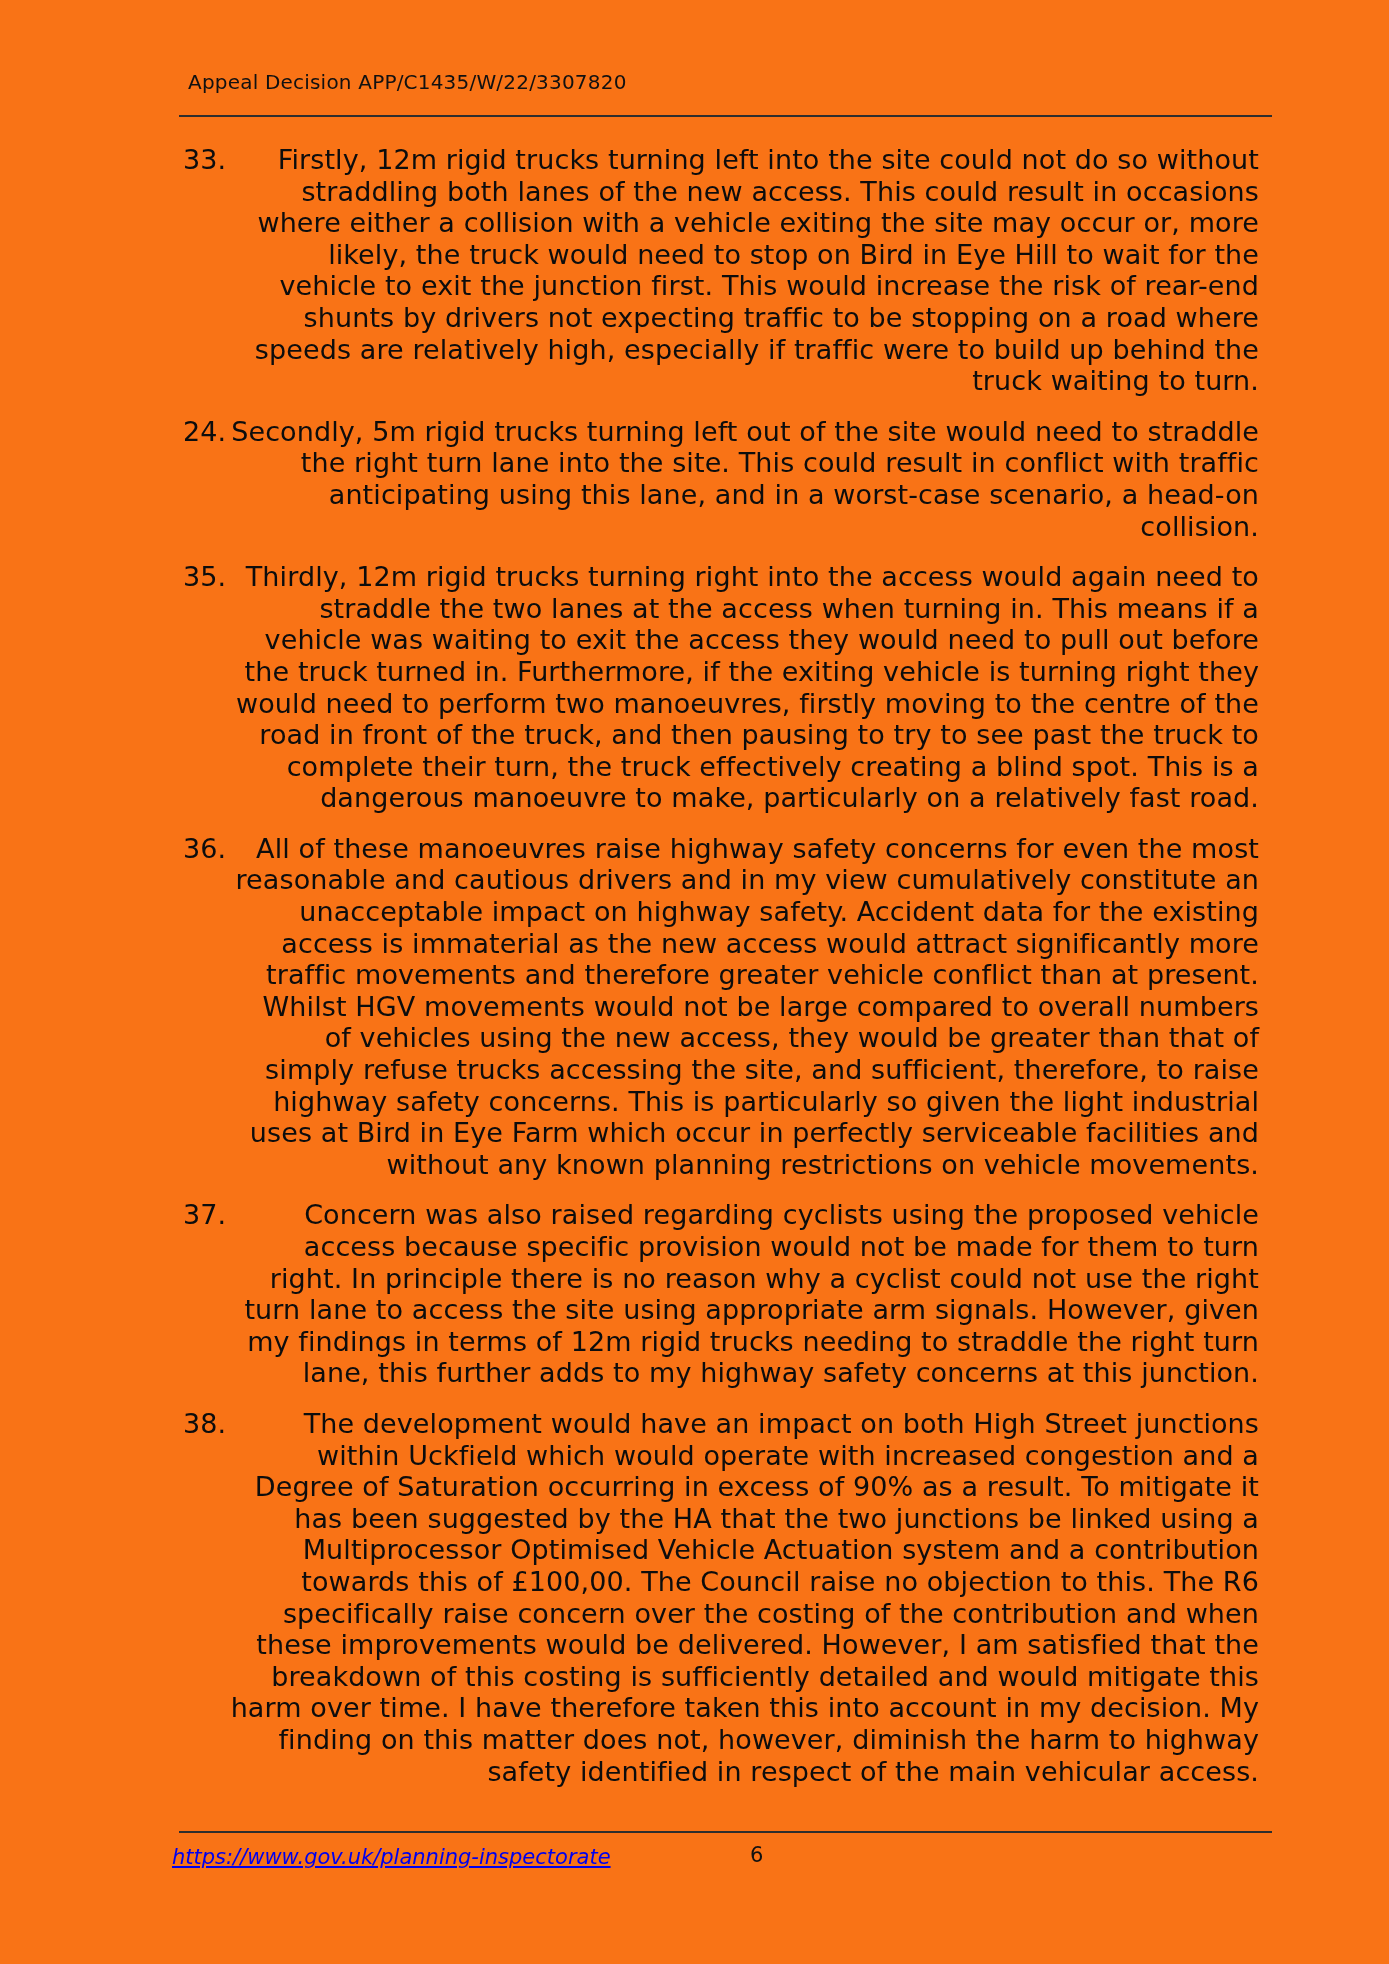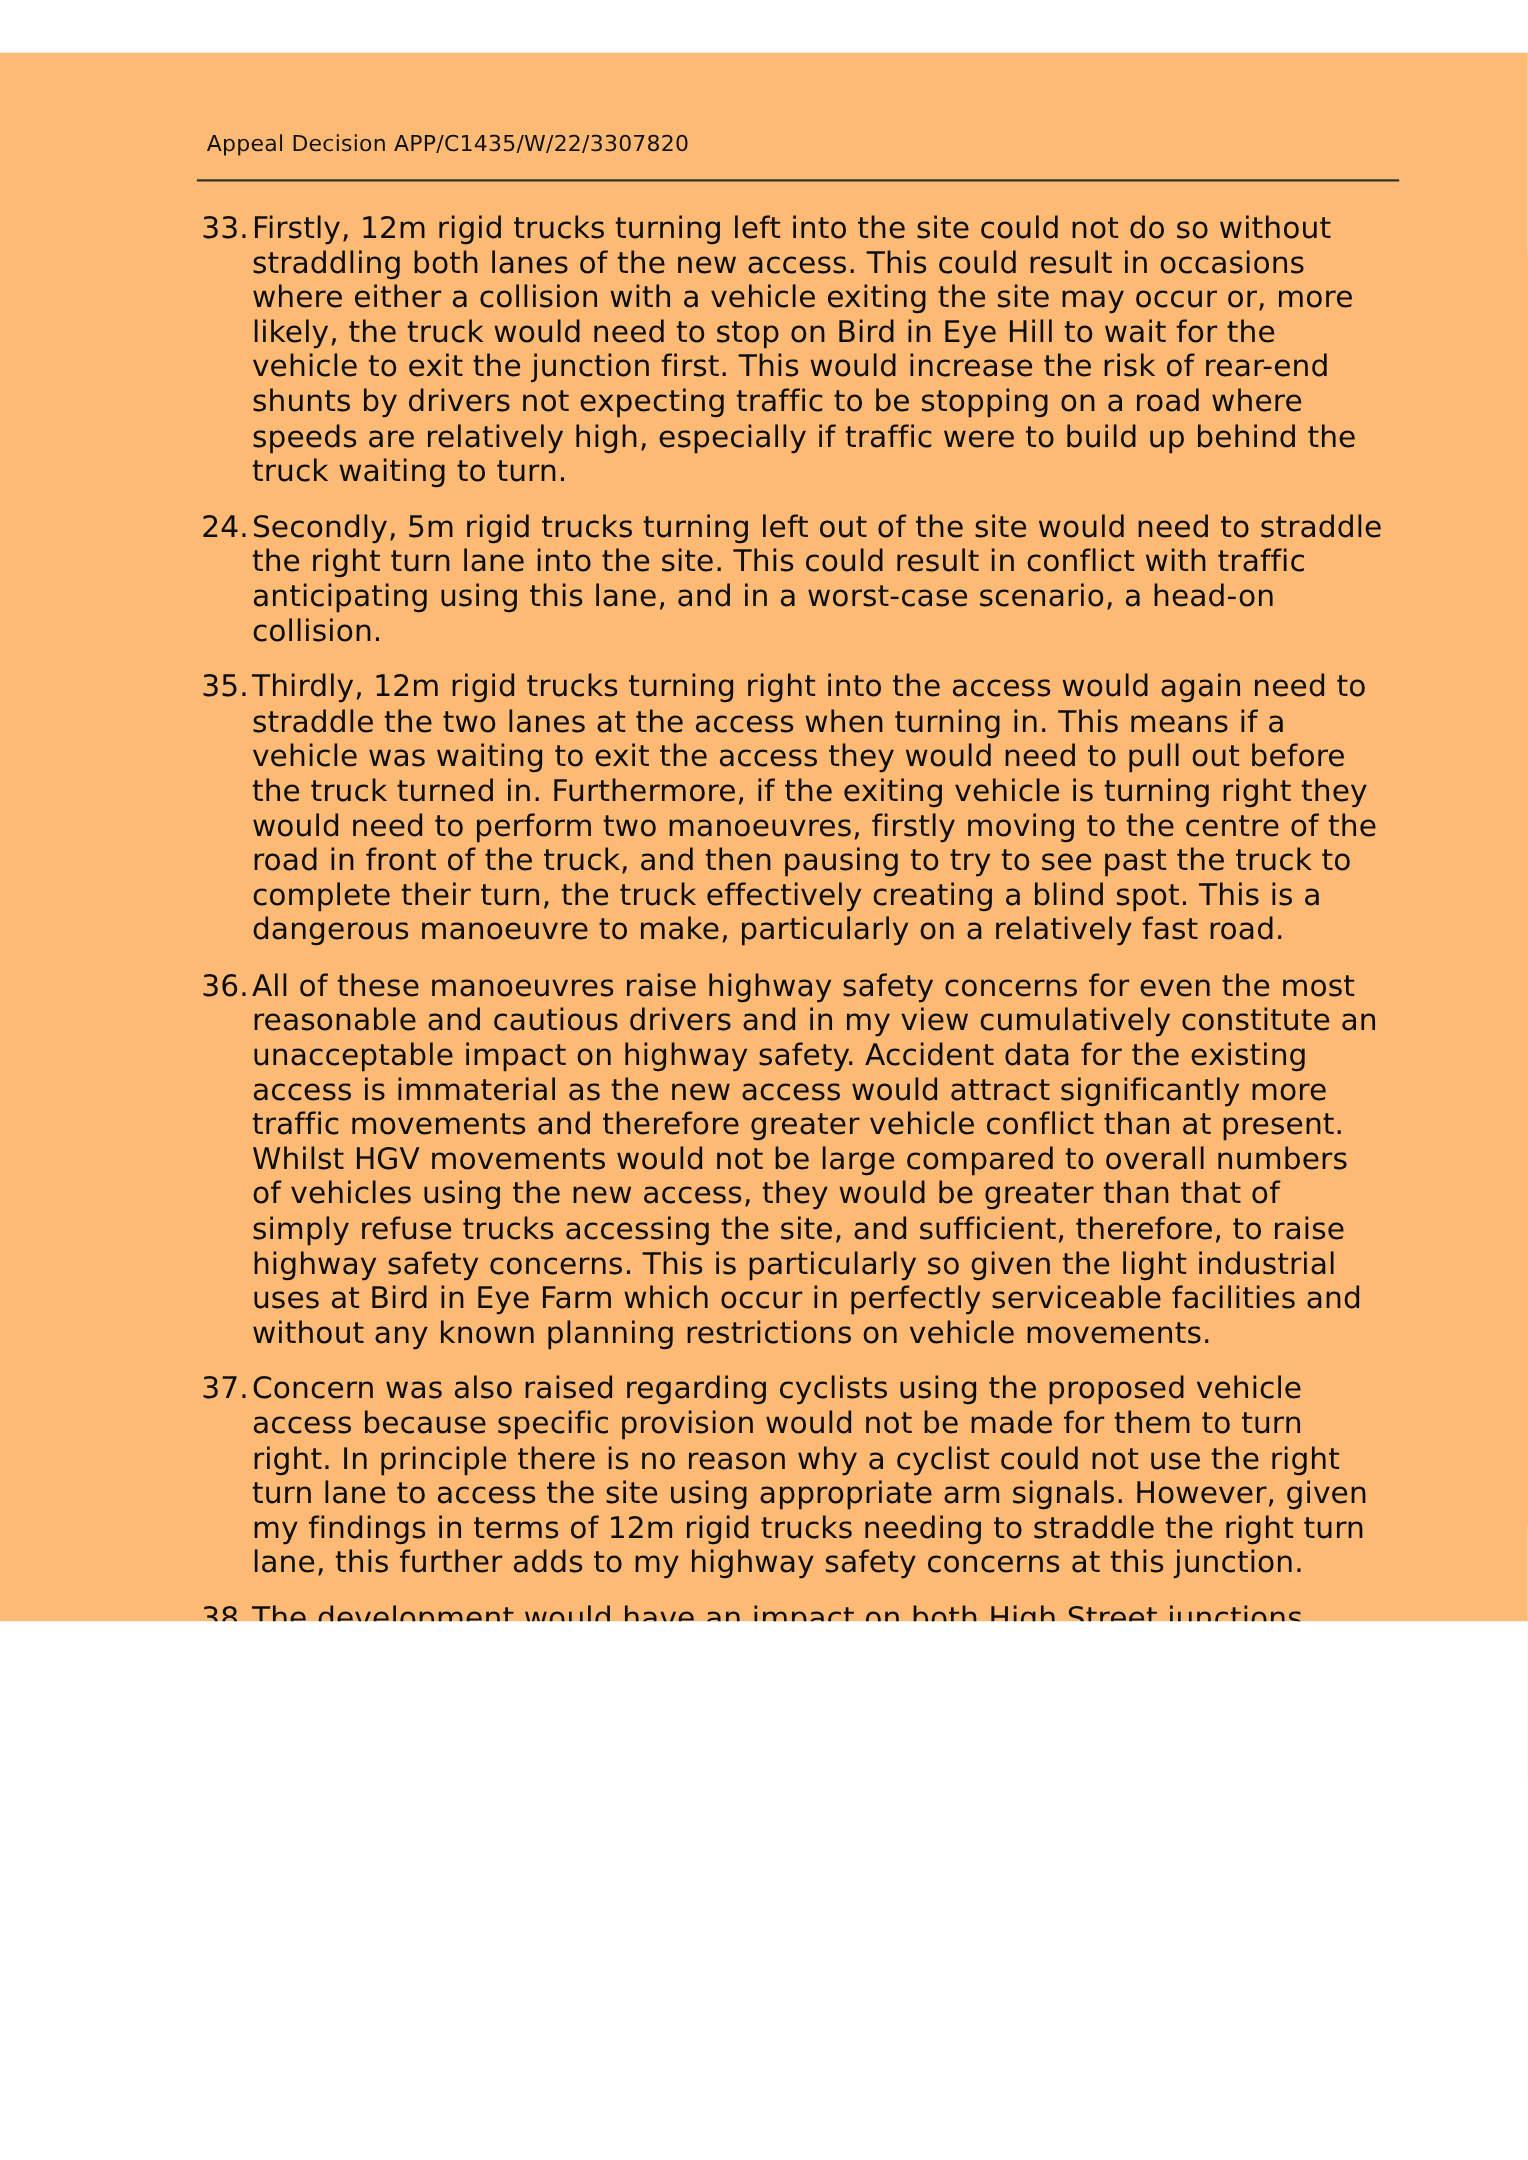--- a/index.html
+++ b/index.html
@@ -3,26 +3,25 @@
 <meta charset="utf-8">
 <style>
   html, body {
     margin: 0;
     padding: 0;
     background: #ffffff;
   }
   .page {
     position: relative;
     width: 1389px;
-    height: 1426px;
-    background: #fdba74;
+    height: 1964px;
+    background: #f97316;
     font-family: "DejaVu Sans", "Liberation Sans", sans-serif;
     color: #0d0d0d;
     overflow: hidden;
-    margin-top: 48px;
   }
   .header-title {
     position: absolute;
     left: 188px;
     top: 70px;
     font-size: 20px;
     letter-spacing: 0.2px;
     white-space: nowrap;
     color: #111111;
   }
@@ -47,20 +46,21 @@
     margin-bottom: 19px;
     font-size: 27px;
     line-height: 31.6px;
     letter-spacing: 0.1px;
   }
   .para-num {
     flex: 0 0 46px;
   }
   .para-text {
     flex: 1;
+    text-align: right;
   }
   .footer-link {
     position: absolute;
     left: 172px;
     top: 1845px;
     font-size: 21px;
     color: #0000ee;
     text-decoration: underline;
     white-space: nowrap;
     font-style: italic;

